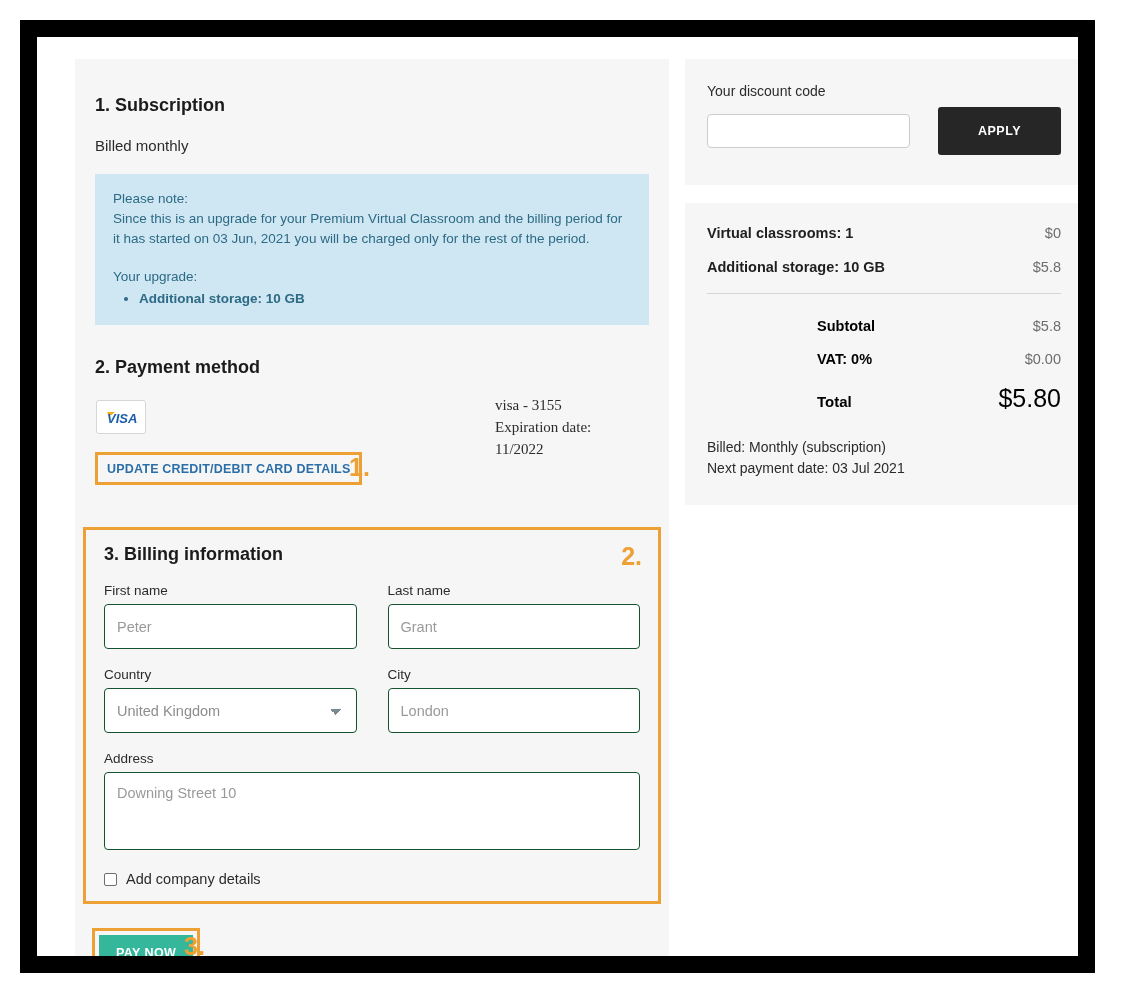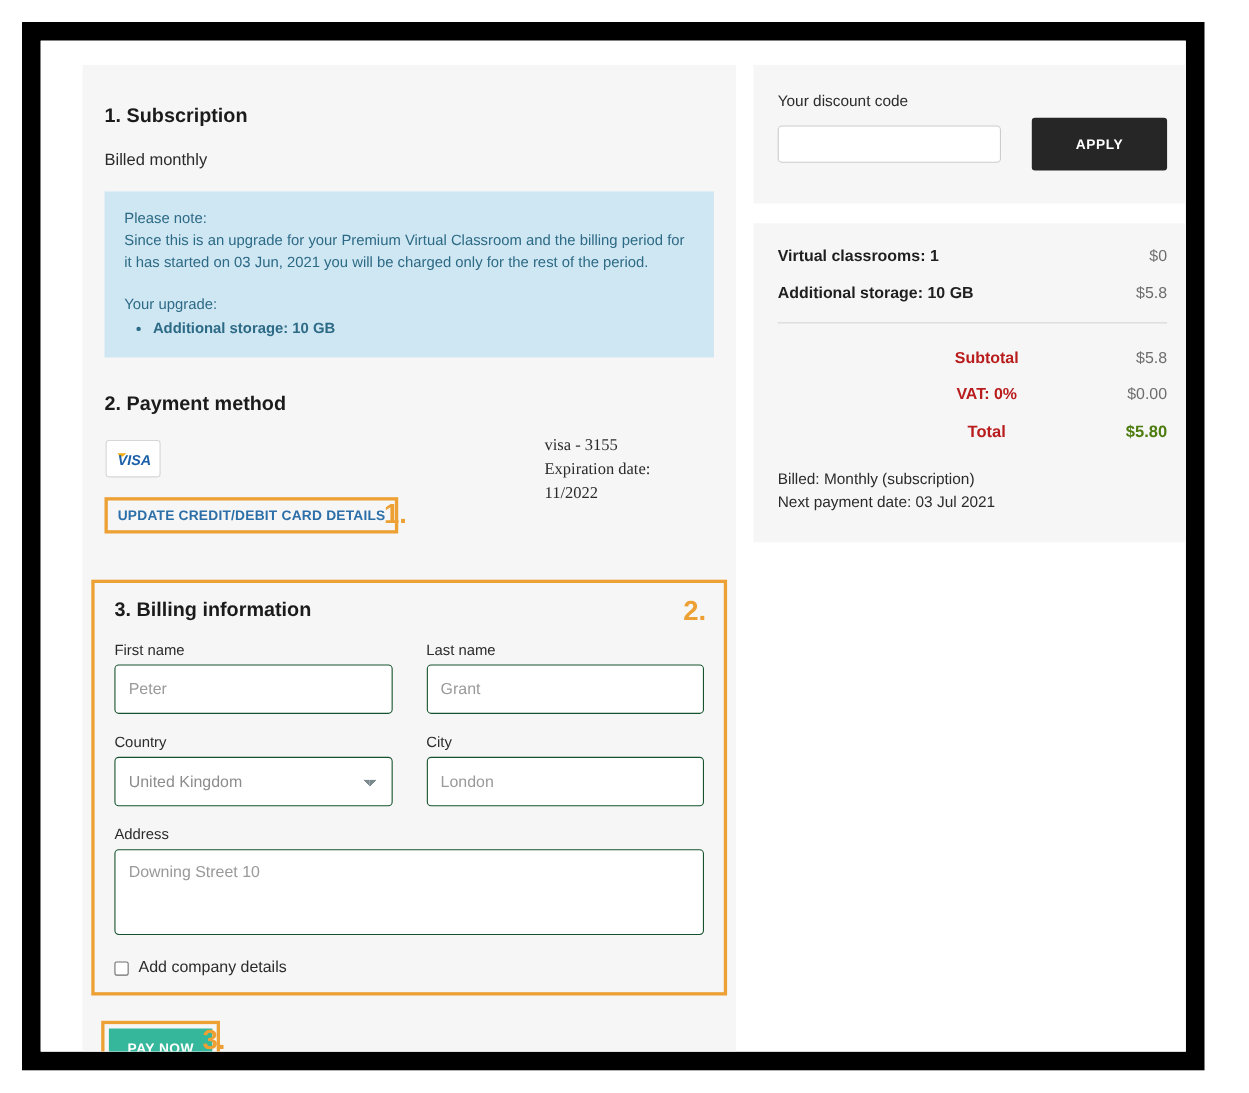--- a/index.html
+++ b/index.html
@@ -280,35 +280,35 @@
   }
   .total-row {
     display: flex;
     justify-content: flex-end;
     align-items: baseline;
     margin-bottom: 17px;
   }
   .tr-label {
     font-size: 14.5px;
     font-weight: bold;
-    color: #b91c1c;
+    color: #000000;
     width: 160px;
-    text-align: center;
+    text-align: left;
   }
   .tr-amount {
     font-size: 14.5px;
     color: #6d6d6d;
     width: 84px;
     text-align: right;
   }
   .total-row.grand .tr-label { font-size: 15px; }
   .total-row.grand .tr-amount {
-    font-size: 15px;
-    font-weight: bold;
-    color: #4d7c0f;
+    font-size: 25px;
+    font-weight: normal;
+    color: #000000;
   }
   #billing-note {
     margin-top: 24px;
     font-size: 14px;
     line-height: 21px;
     color: #2b2b2b;
     white-space: pre-line;
   }
 </style>
 </head>

